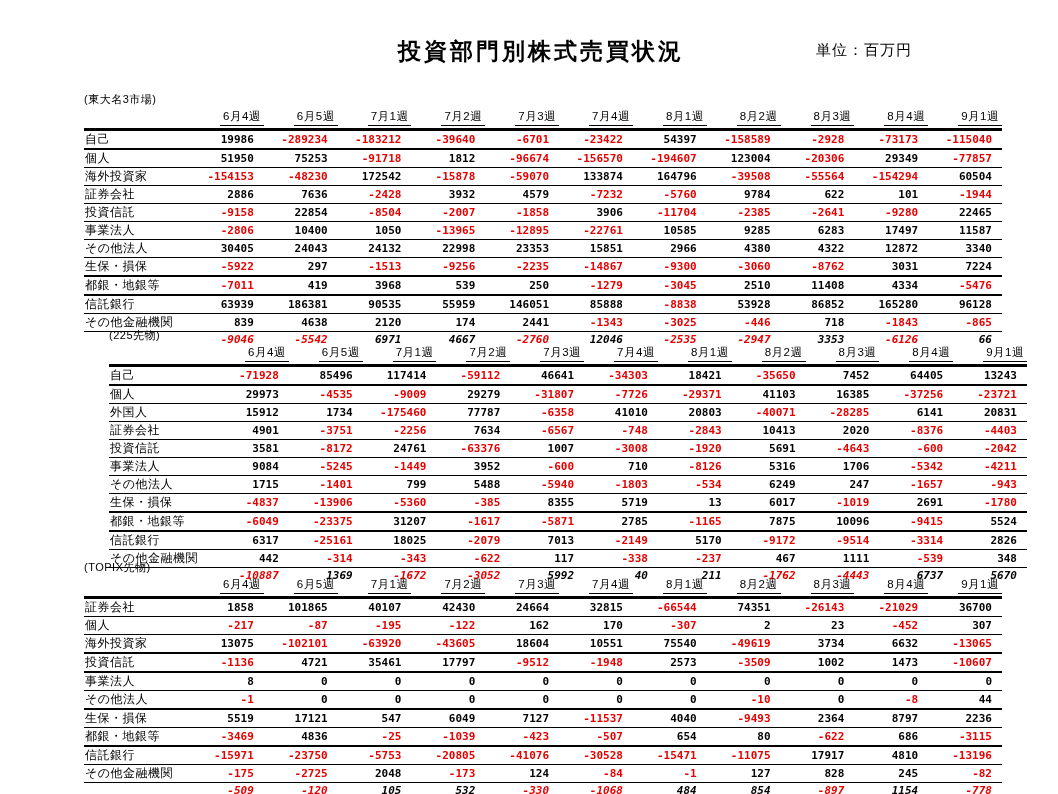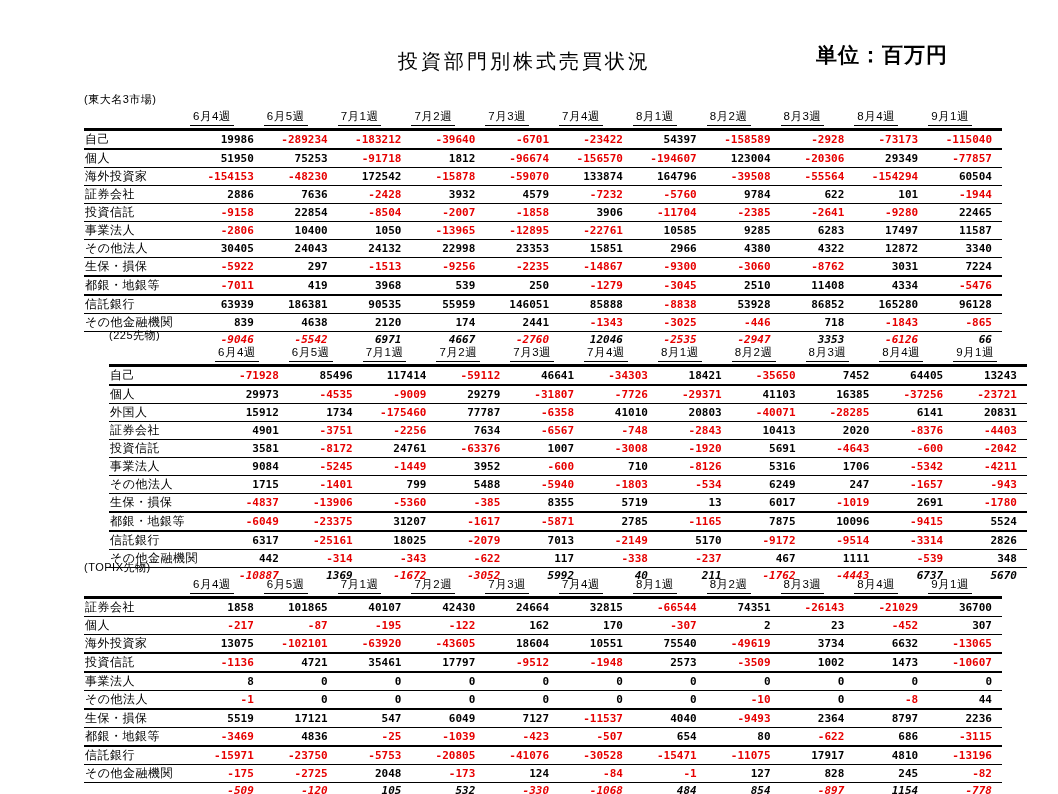--- a/index.html
+++ b/index.html
@@ -6,45 +6,45 @@
   html,body { margin:0; padding:0; }
   body {
     position: relative;
     width: 1058px; height: 794px;
     background: #ffffff;
     color: #000;
     font-family: "Liberation Sans", "DejaVu Sans", sans-serif;
     overflow: hidden;
   }
   .title {
-    position: absolute; top: 48px; left: 398px;
-    font-size: 20px; font-weight: 400; letter-spacing: 3px;
+    position: absolute; top: 36px; left: 398px;
+    font-size: 23px; font-weight: 700; letter-spacing: 3px;
   }
   .unit {
     position: absolute; top: 41px; left: 816px;
-    font-size: 21px; font-weight: 700; letter-spacing: 1px;
+    font-size: 15px; font-weight: 400; letter-spacing: 1px;
   }
   .section { position: absolute; left: 84px; width: 920px; }
   #sec0 { top: 92px; }
   #sec1 { top: 328px; margin-left: 25px; }
   #sec2 { top: 560px; }
   .sec-label {
     position: absolute; top: 0; left: 0;
     font-size: 11px; letter-spacing: 0.5px; white-space: nowrap;
   }
   table {
     border-collapse: collapse; table-layout: fixed;
     width: 918px; margin-top: 14px;
   }
   col.c-label { width: 106px; }
   col.c-num   { width: 73.8px; }
   thead th {
     border-bottom: 3px solid #000;
     padding: 0 0 2px 0; height: 17px;
-    vertical-align: bottom; text-align: left;
+    vertical-align: bottom; text-align: right;
     font-weight: 400;
   }
   .wk {
     display: inline-block;
     font-size: 11.5px; letter-spacing: 0.5px;
     border-bottom: 1px solid #000;
     padding: 0 3px 1px 3px;
     white-space: nowrap;
   }
   tbody td {

